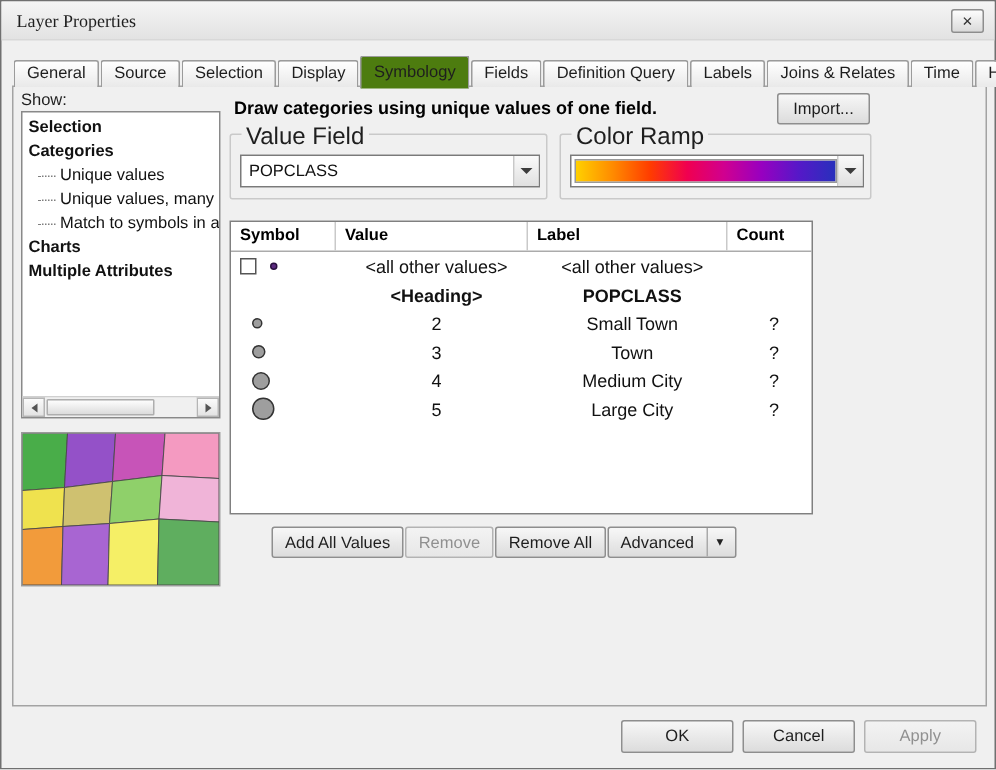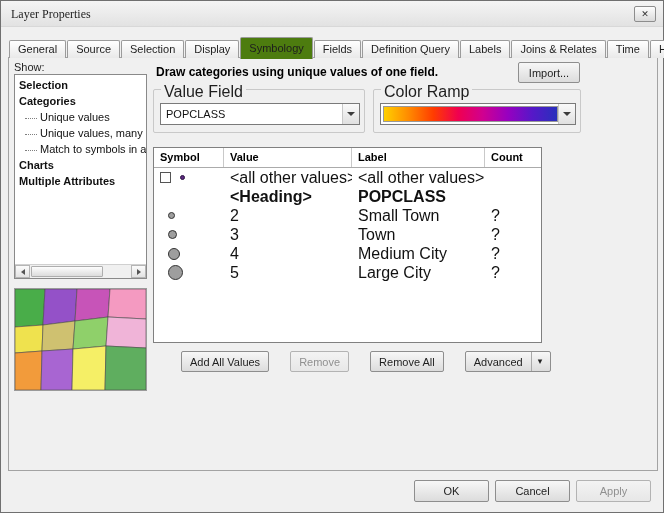--- a/index.html
+++ b/index.html
@@ -76,33 +76,33 @@
   .caret-down { width:0; height:0; border-left:4px solid transparent; border-right:4px solid transparent; border-top:4px solid #3c3c3c; }
   .ramp { flex:1; height:16px; margin-left:2px; border:1px solid #999; }
 
   
   .table { left:152px; top:146px; width:389px; height:196px; background:#fff; border:1px solid #808080; }
   .thead { display:flex; height:20px; border-bottom:1px solid #ababab; }
   .hcell { font-size:11px; font-weight:bold; color:#000; line-height:19px; padding-left:6px;
            border-right:1px solid #c9c9c9; }
   .c0 { width:70px; } .c1 { width:128px; } .c2 { width:133px; } .c3 { flex:1; border-right:none; }
   .trow { display:flex; height:19px; align-items:center; }
-  .cell { font-size:16px; color:#111; padding-left:6px; white-space:nowrap; overflow:hidden; }
+  .cell { font-size:12px; color:#111; padding-left:6px; white-space:nowrap; overflow:hidden;text-align:center; }
   .trow .c0 { padding-left:0; }
   .trow.bold .cell { font-weight:bold; }
   .sym { display:flex; align-items:center; height:100%; }
   .cbx { display:inline-block; width:11px; height:11px; background:#fff; border:1px solid #555; margin-left:6px; }
   .pdot { display:inline-block; border-radius:50%; border:1px solid #2a1040; margin-left:9px; }
   .gdot { display:inline-block; border-radius:50%; background:#9e9e9e; border:1px solid #333; margin-left:14px; }
 
   .reorder { position:absolute; width:26px; height:26px; background:linear-gradient(#f6f6f6,#dadada);
              border:1px solid #8e8e8e; border-radius:2px; display:flex; align-items:center; justify-content:center; }
   .up-btn { left:549px; top:216px; } .down-btn { left:549px; top:246px; }
 
-  .action-row { left:152px; top:350px; display:flex; gap:21px;padding-left:28px; }
+  .action-row { left:152px; top:350px; display:flex; gap:1px;padding-left:28px; }
   .act { height:21px; }
   .drop { margin-left:8px; font-size:9px; color:#222; border-left:1px solid #a9a9a9; padding-left:6px; line-height:19px; }
 
   .footer-row { left:413px; top:479px; display:flex; gap:6px; }
   .foot { width:75px; height:22px; }
 </style>
 </head>
 <body>
 
 <div class="dialog">

